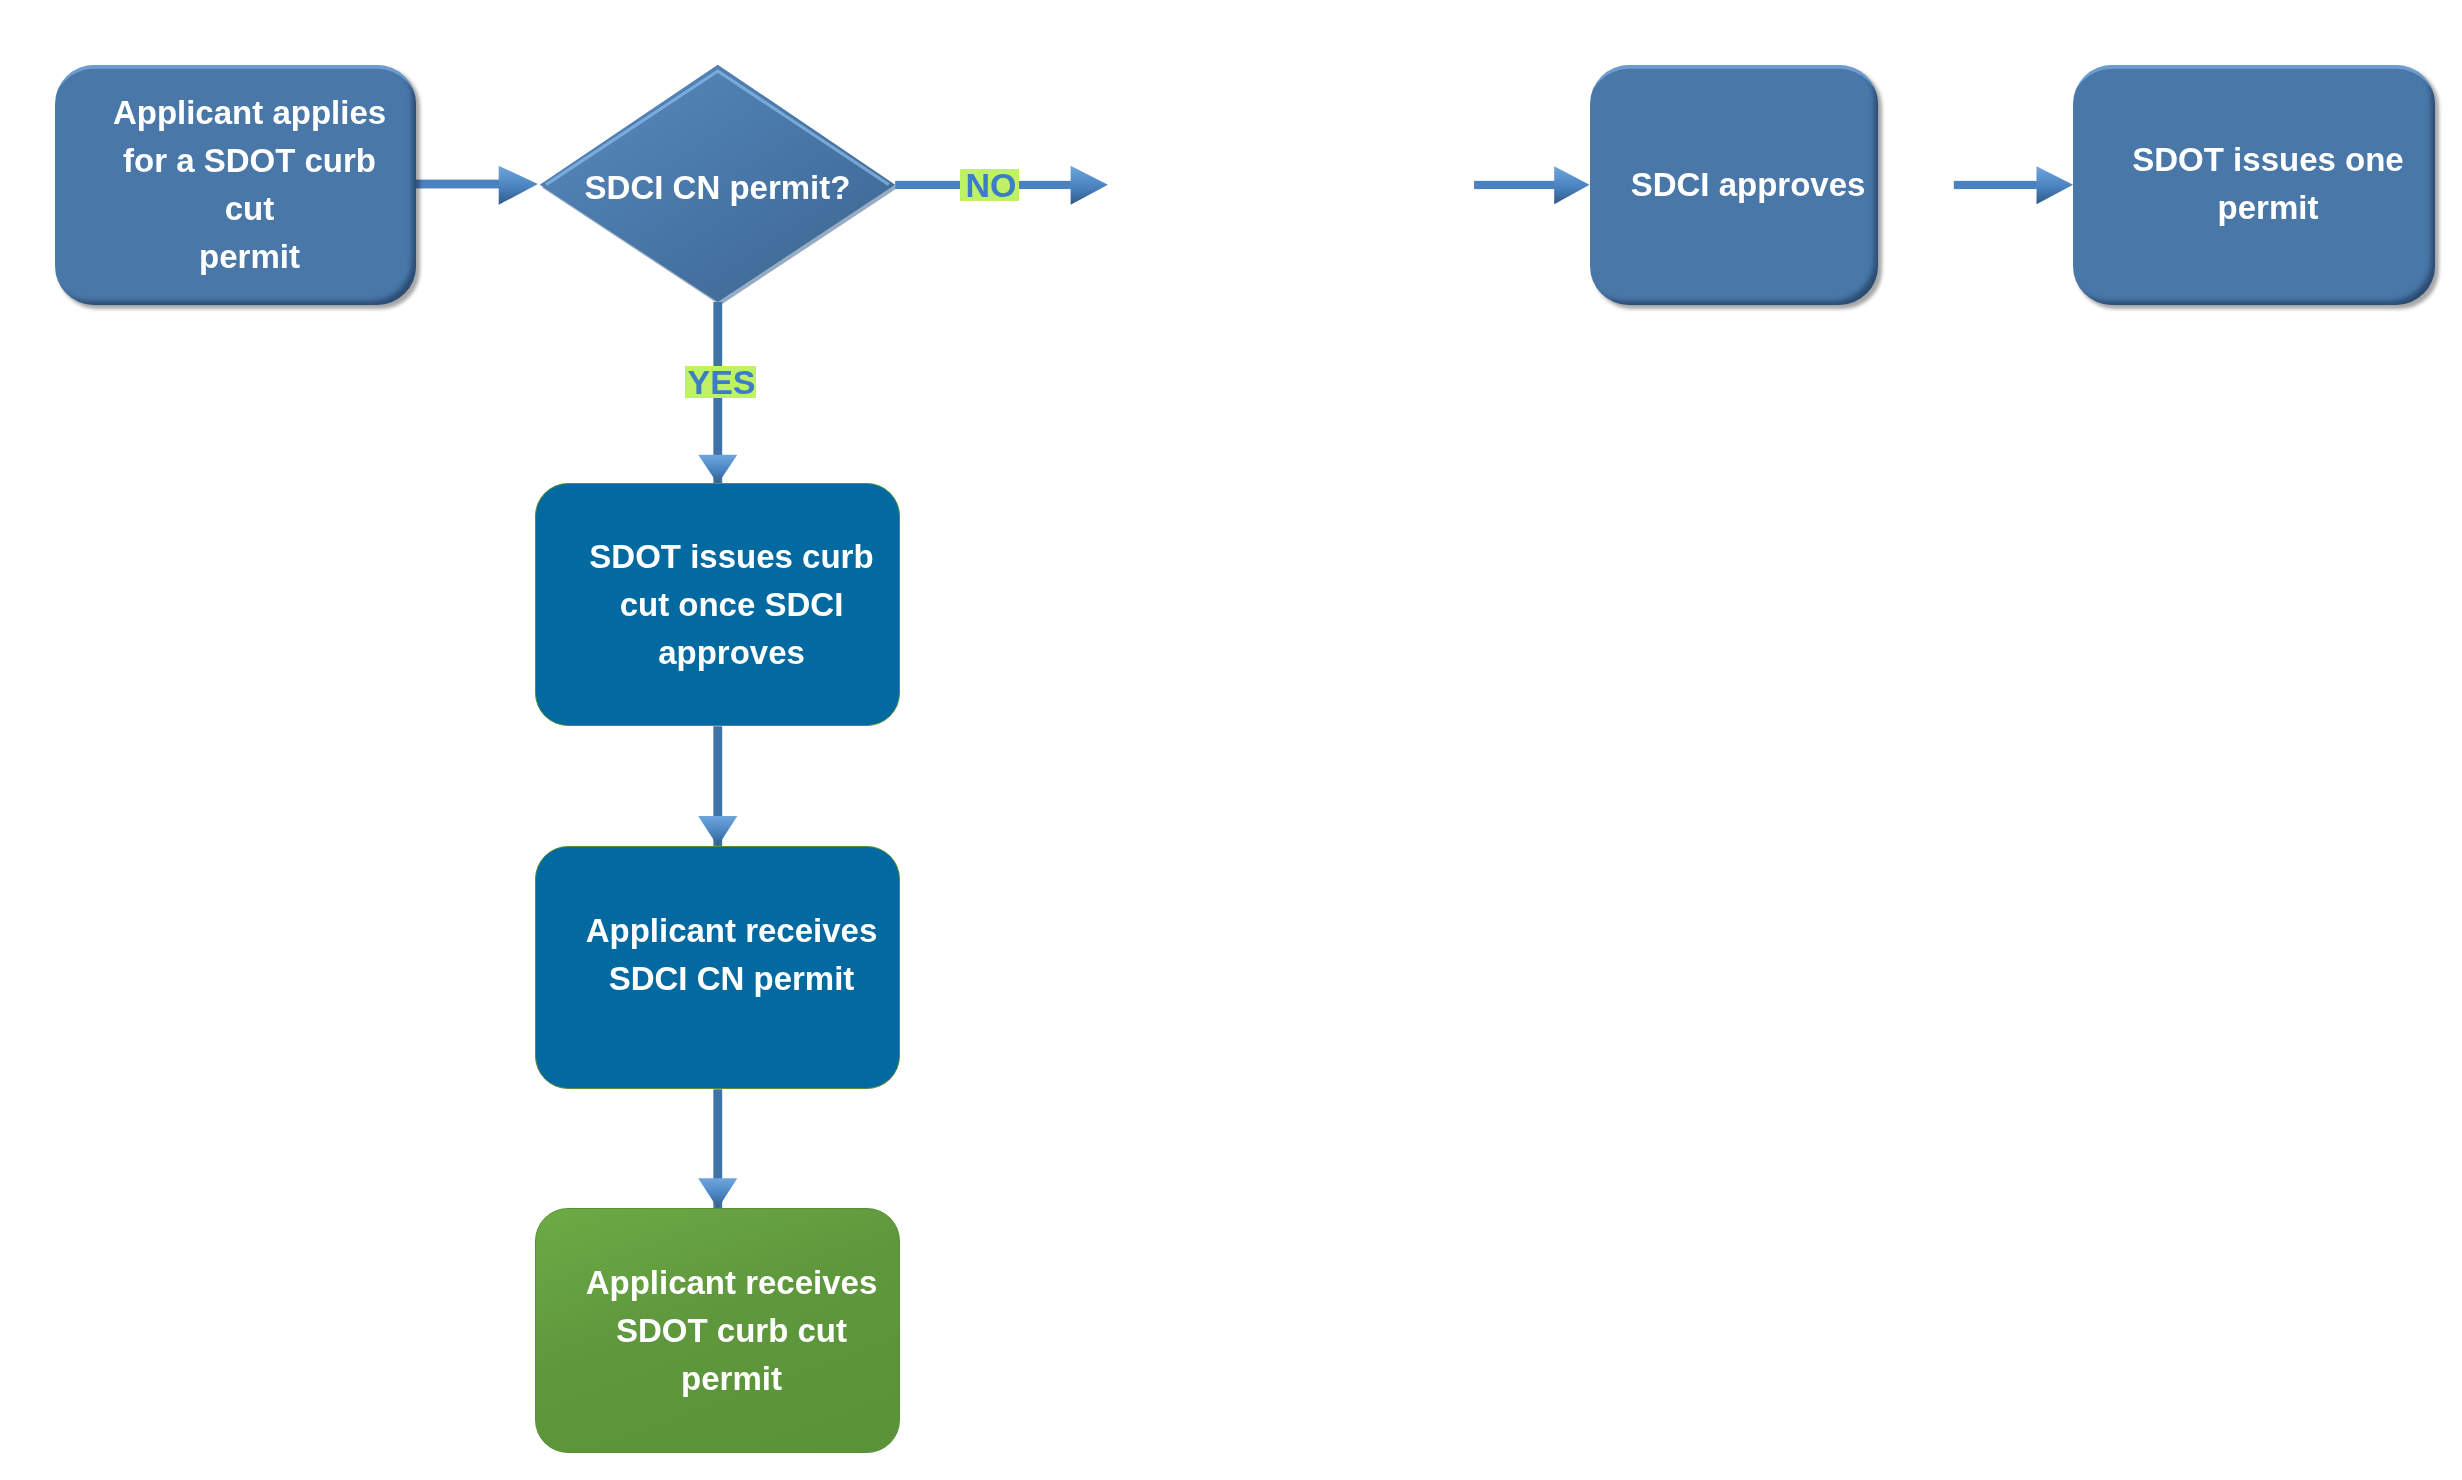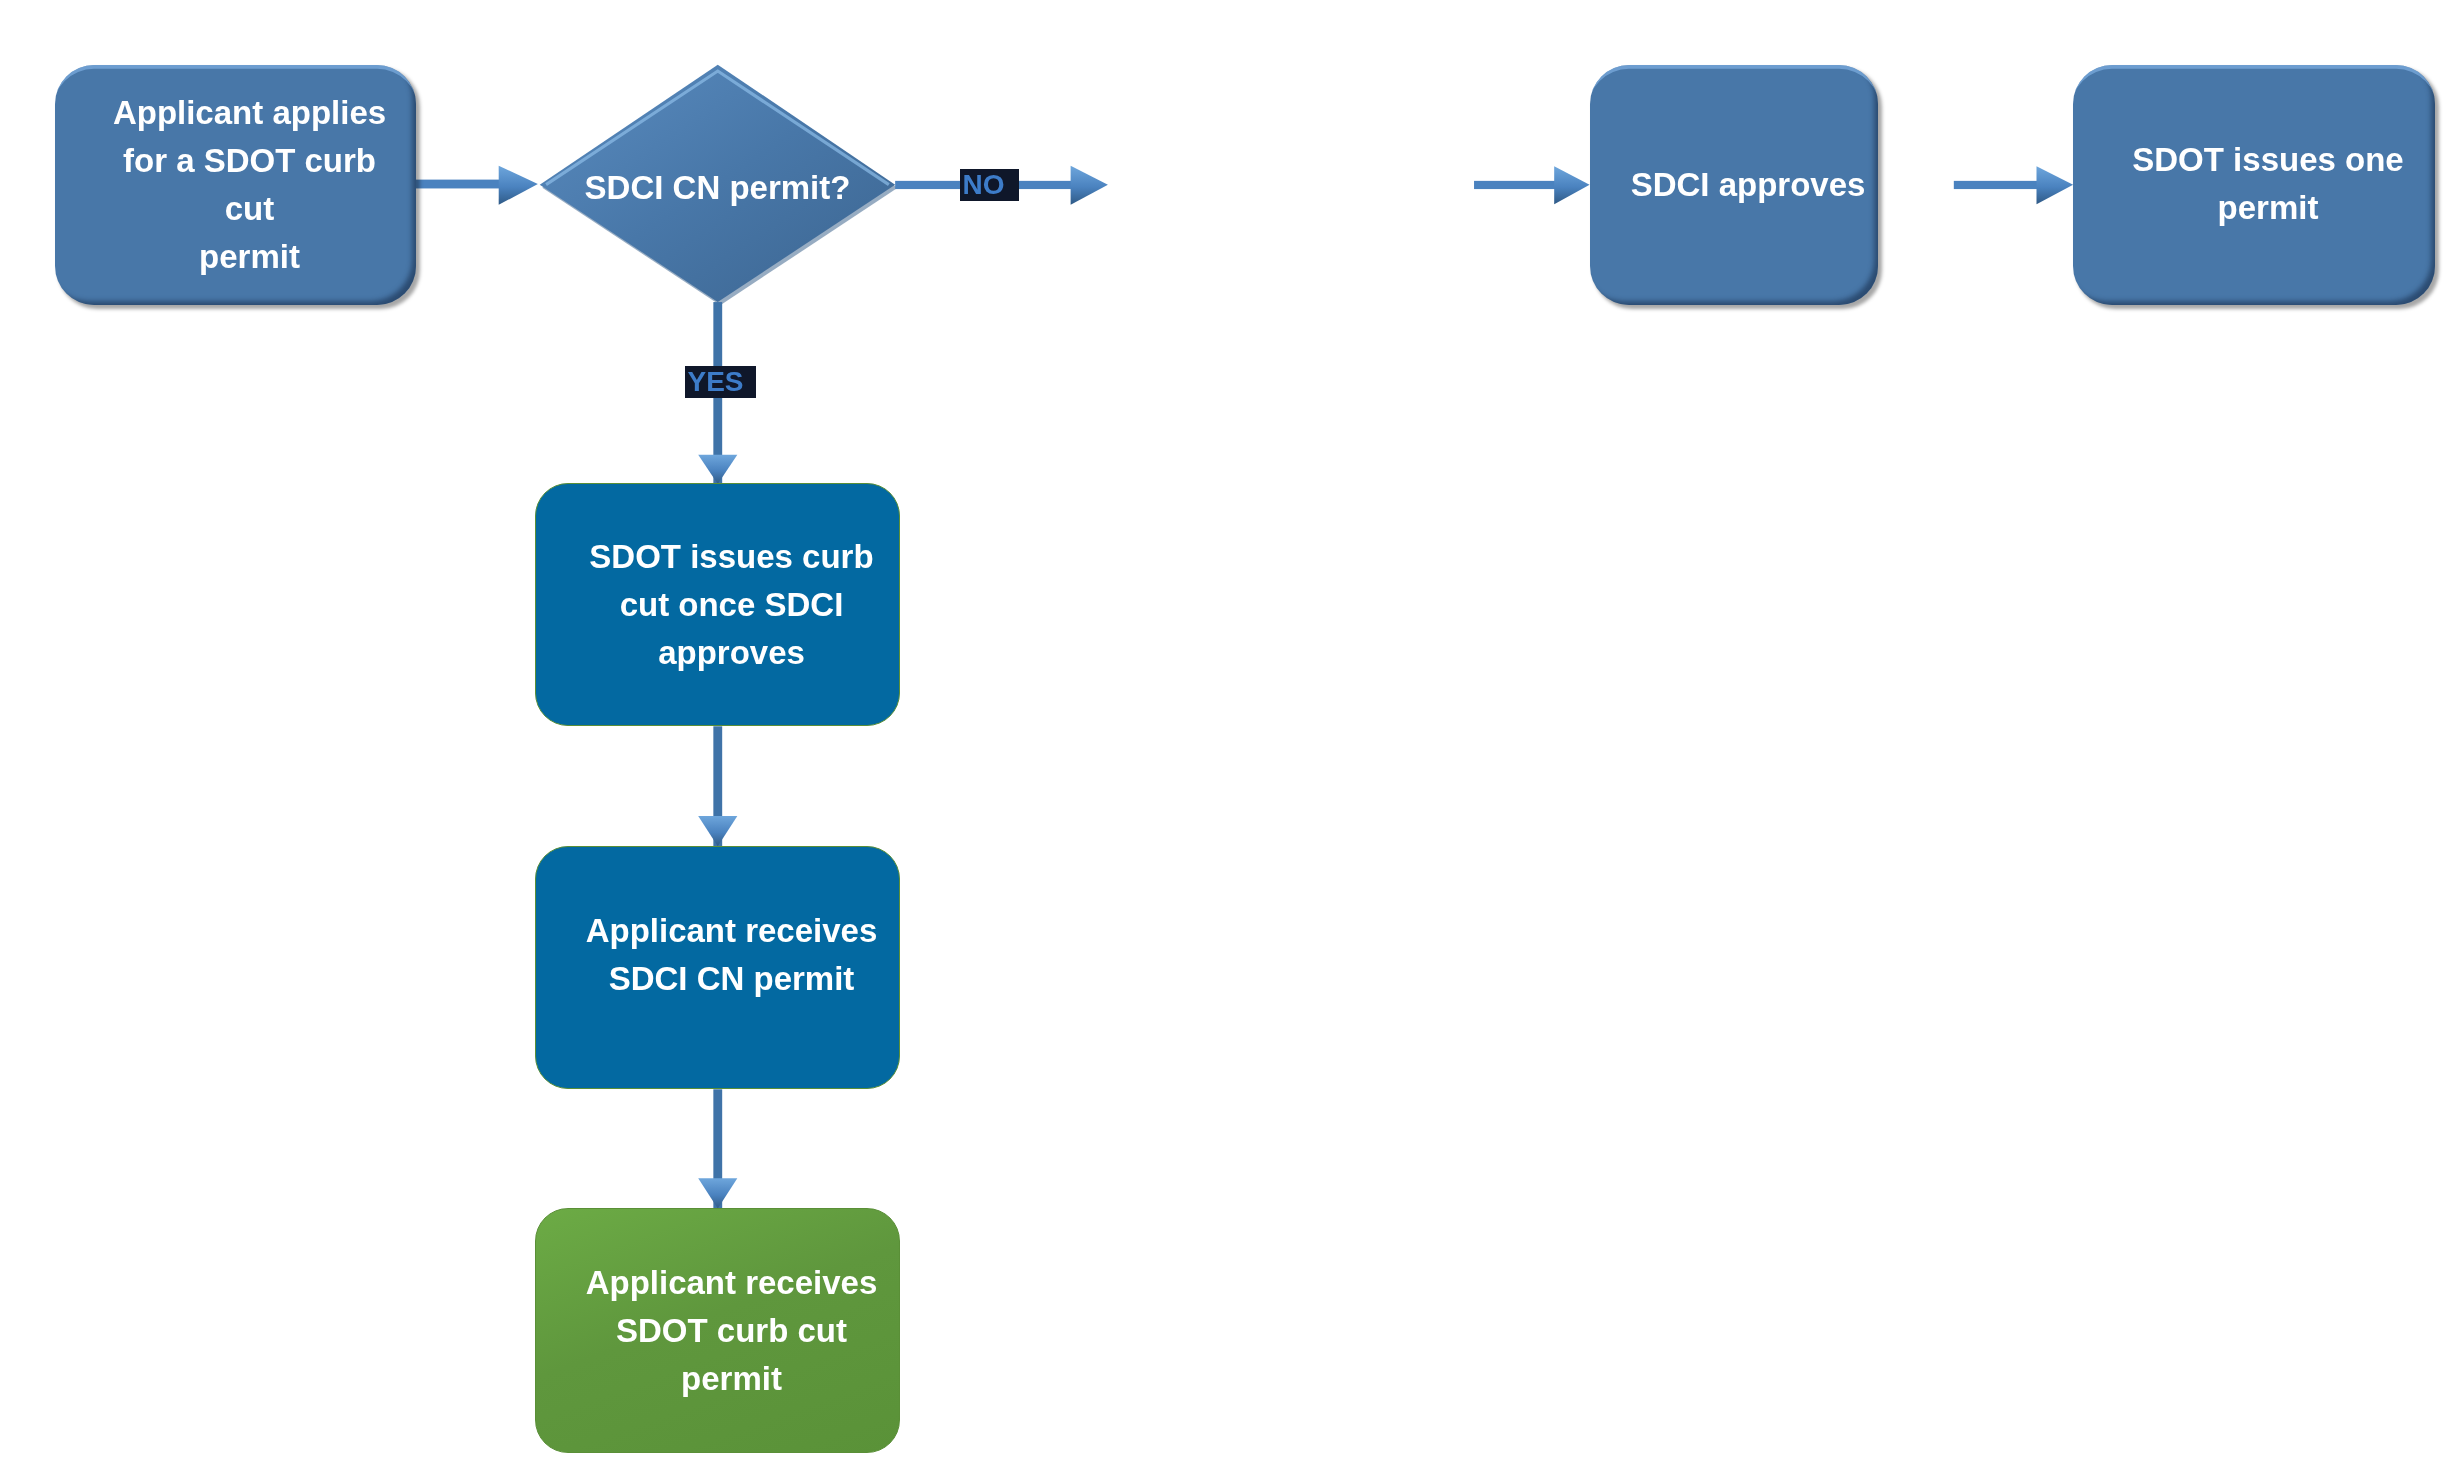--- a/index.html
+++ b/index.html
@@ -9,22 +9,22 @@
   .node { position: absolute; display: flex; align-items: center; justify-content: center;
           text-align: center; color: #ffffff; font-weight: bold; box-sizing: border-box;
           font-size: 33px; line-height: 48px; padding: 0 12.6px; cursor: pointer; }
   .node span { display: block; white-space: pre-line; margin-left: 28px; }
   .blue { background: #4877a8; border-radius: 39px;
           box-shadow: inset 0 6.3px 0 -2.5px rgba(140,190,240,0.55),
                       inset -6.3px -6.3px 5px -2.5px rgba(20,40,70,0.55),
                       3.2px 3.8px 3.8px rgba(0,0,0,0.35); }
   .green { background: #0369a1; border-radius: 33px; border: 1.9px solid #5a8f37; }
   .green.light { background: linear-gradient(160deg, #6cab45 0%, #5f973d 45%, #5a9238 100%); }
-  .label { position: absolute; color: #3d7cc9; font-weight: bold; font-size: 28px;
-           line-height: 32px; text-align: left; background: #0f172a; padding: 0 2.5px; }
+  .label { position: absolute; color: #3d7cc9; font-weight: bold; font-size: 34px;
+           line-height: 32px; text-align: right; background: #bef264; padding: 0 2.5px; }
   .diamond-text { position: absolute; color: #ffffff; font-weight: bold; font-size: 33px;
                   text-align: center; pointer-events: none; }
 </style>
 </head>
 <body>
 
 <div id="canvas">
   <svg id="connectors" width="2462" height="1481" viewBox="0 0 3900 2345" style="position:absolute;left:0;top:0;">
     <defs>
       <linearGradient id="diamondGrad" x1="0" y1="0" x2="1" y2="1">

